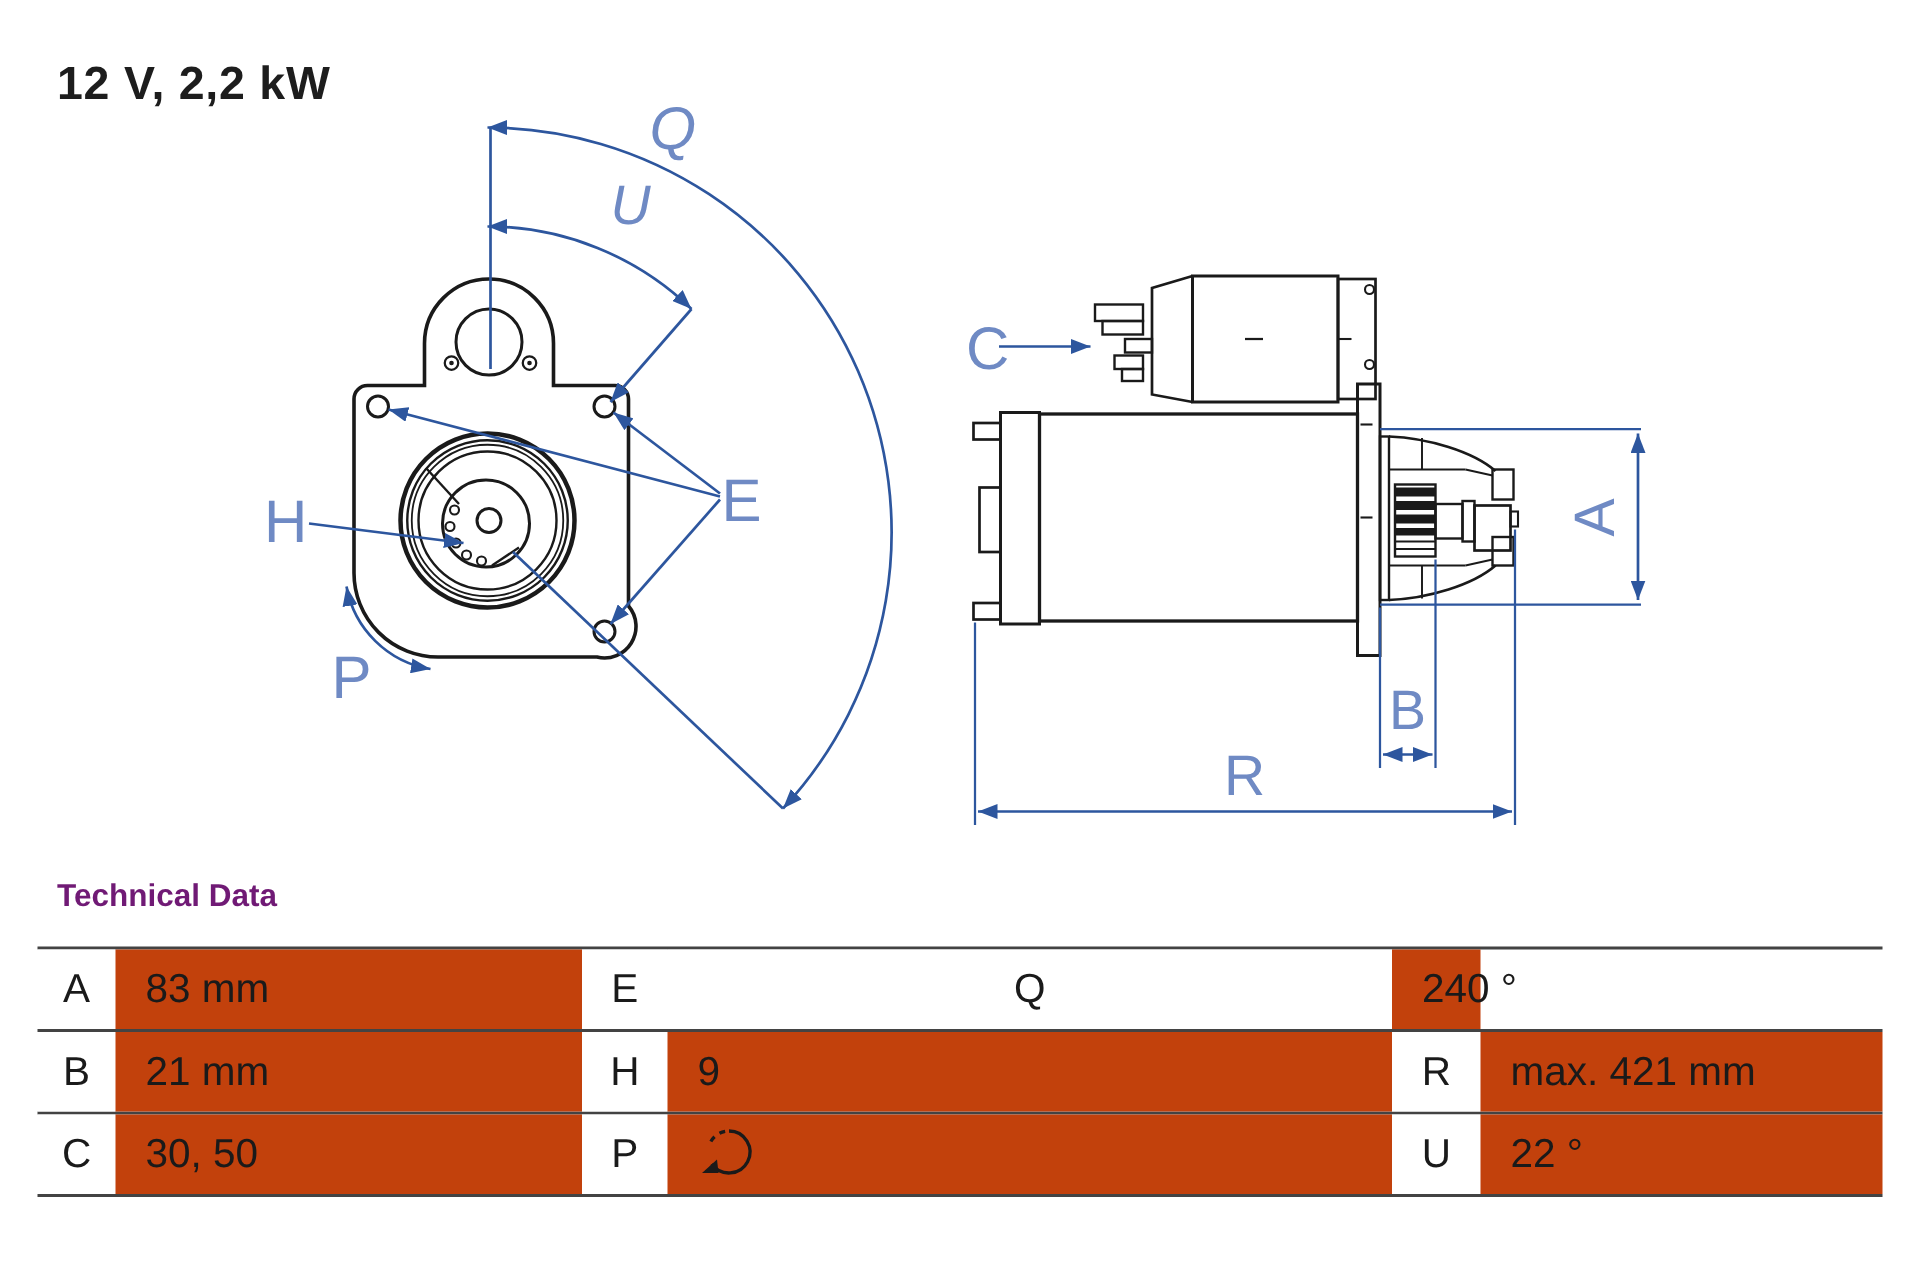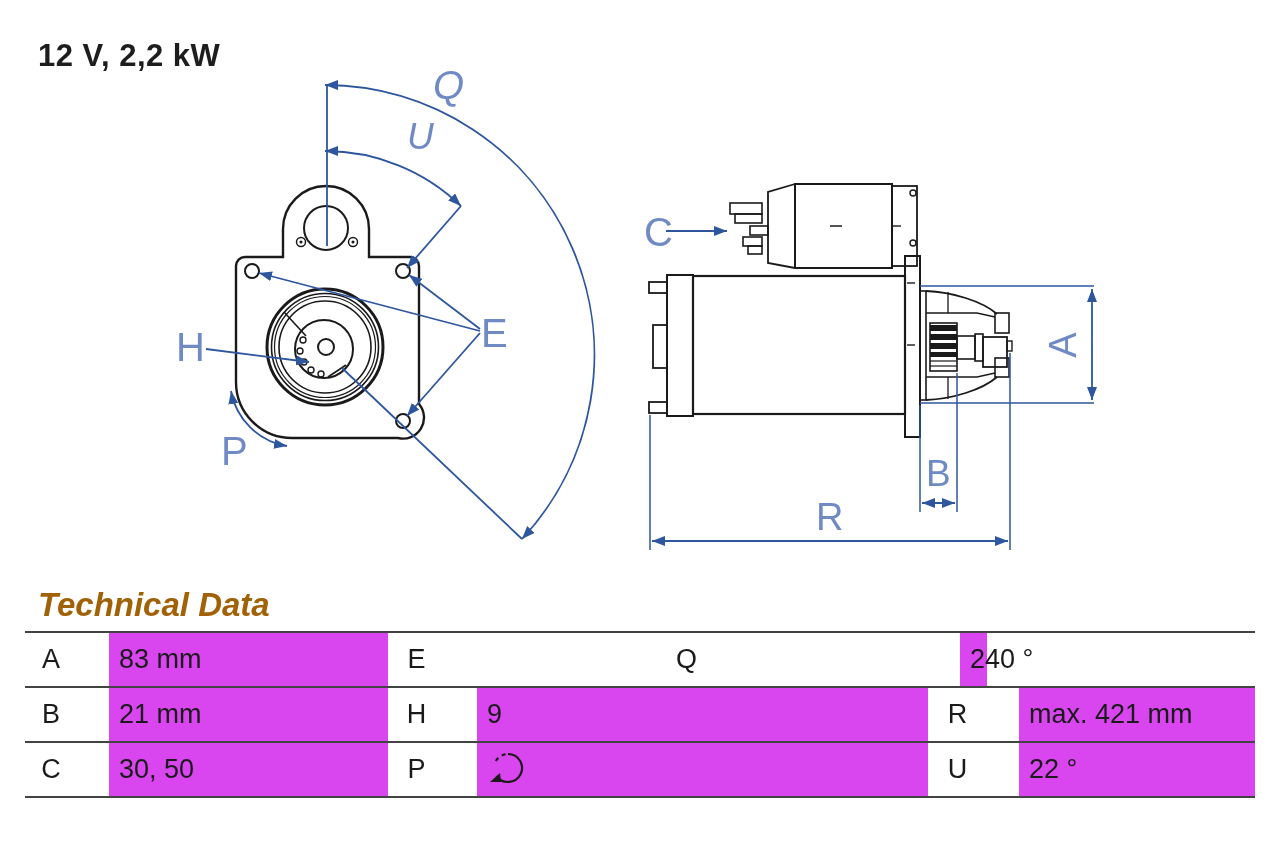--- a/index.html
+++ b/index.html
@@ -1,27 +1,27 @@
 <!DOCTYPE html>
 <html><head>
 <meta charset="utf-8">
 <style>
   html,body{margin:0;padding:0;background:#ffffff;}
   #stage{position:relative;width:1280px;height:853px;background:#ffffff;overflow:hidden;
          font-family:"Liberation Sans",sans-serif;color:#1c1c1c;}
   .title{position:absolute;left:38px;top:18px;font-size:31px;font-weight:600;letter-spacing:0.5px;color:#1d1d1d;margin-top:20px;}
-  .table-heading{position:absolute;left:38px;top:586px;font-size:33px;font-weight:700;color:#a16207;font-style:italic;}
+  .table-heading{position:absolute;left:38px;top:586px;font-size:21px;font-weight:700;color:#701a75;}
   #drawing{position:absolute;left:0;top:0;}
   
   .tech-table{position:absolute;left:25px;top:631px;width:1230px;border-top:2px solid #434343;}
   .t-row{display:grid;grid-template-columns:52px 311px 57px 483px 59px 268px;height:53px;border-bottom:2px solid #434343;}
   .t-key{background:#ffffff;display:flex;align-items:center;justify-content:center;
          font-size:27px;color:#1a1a1a;}
-  .t-val{background:#d946ef;display:flex;align-items:center;padding-left:10px;
-         font-size:27px;color:#1a1a1a;white-space:nowrap;margin-left:32px;}
+  .t-val{background:#c2410c;display:flex;align-items:center;padding-left:20px;
+         font-size:27px;color:#1a1a1a;white-space:nowrap;}
   .lbl{fill:#6f8ac4;font-family:"Liberation Sans",sans-serif;font-weight:400;}
   .lbl-i{font-style:italic;}
 </style>
 </head>
 <body>
 
 <div id="stage">
 
   <div class="title">12 V, 2,2 kW</div>
 

